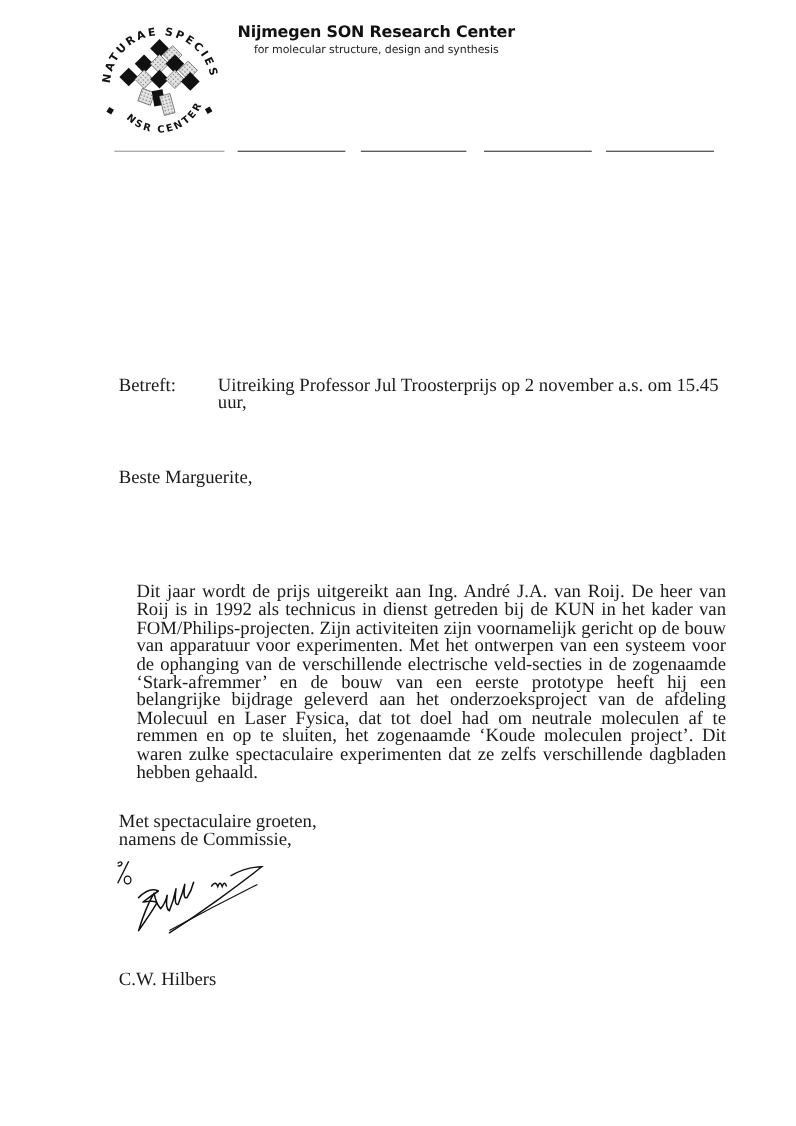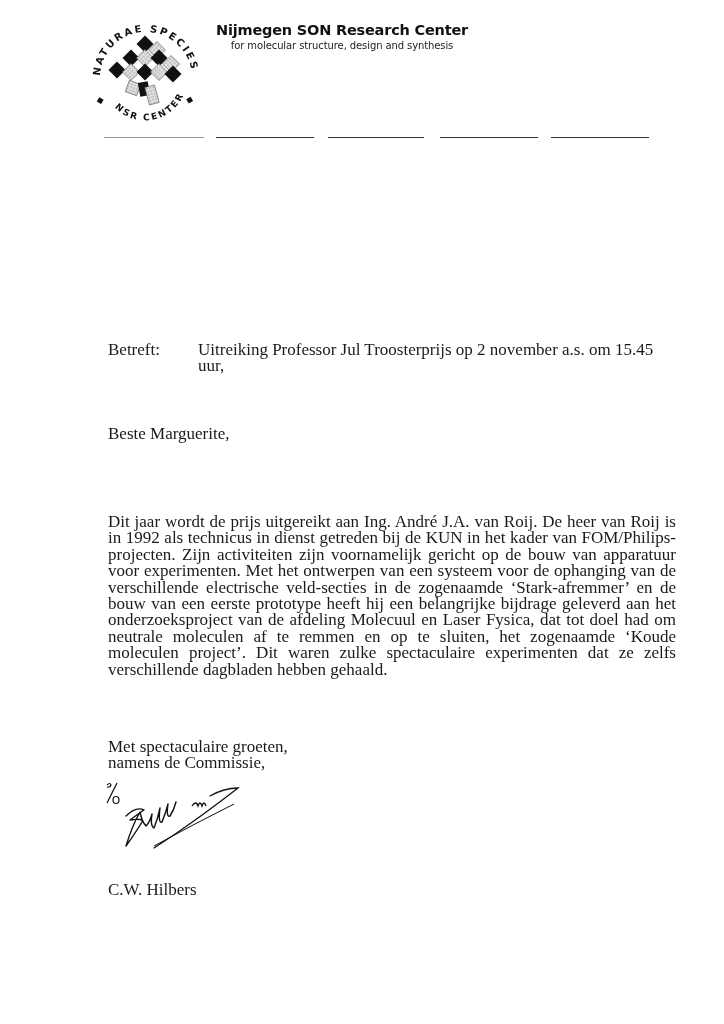--- a/index.html
+++ b/index.html
@@ -12,21 +12,21 @@
     .org-name { font-size: 14.5px; font-weight: bold; letter-spacing: -0.2px; line-height: 17px; color: #111; }
     .org-sub { font-size: 10px; line-height: 14px; color: #222; letter-spacing: -0.1px; text-align: center; }
     .org-uni { font-size: 11px; font-weight: bold; line-height: 14px; color: #111; letter-spacing: -0.1px; }
     .rule { position: absolute; top: 137px; height: 1px; background: #333; }
     .rule.r1 { background: #999; }
     .text { font-size: 17px; line-height: 16.4px; }
     .re-label { position: absolute; left: 108px; top: 342px; }
     .re-text { position: absolute; left: 198px; top: 342px; width: 460px; }
     .salutation { position: absolute; left: 108px; top: 390px; margin-top: 36px; }
     .body-text { position: absolute; left: 108px; top: 514px; width: 568px; text-align: justify; }
-    .body-text p { margin: 0; }
+    .body-text p { margin: 16px; }
     .closing { position: absolute; left: 108px; top: 739px; }
     .po { position: absolute; left: 103px; top: 781px; }
     .signature { position: absolute; left: 118px; top: 784px; width: 130px; height: 72px; }
     .signer { position: absolute; left: 108px; top: 882px; }
   </style>
 </head>
 <body>
 
 <div class="logo">
   <svg width="122" height="122" viewBox="0 0 122 122">

